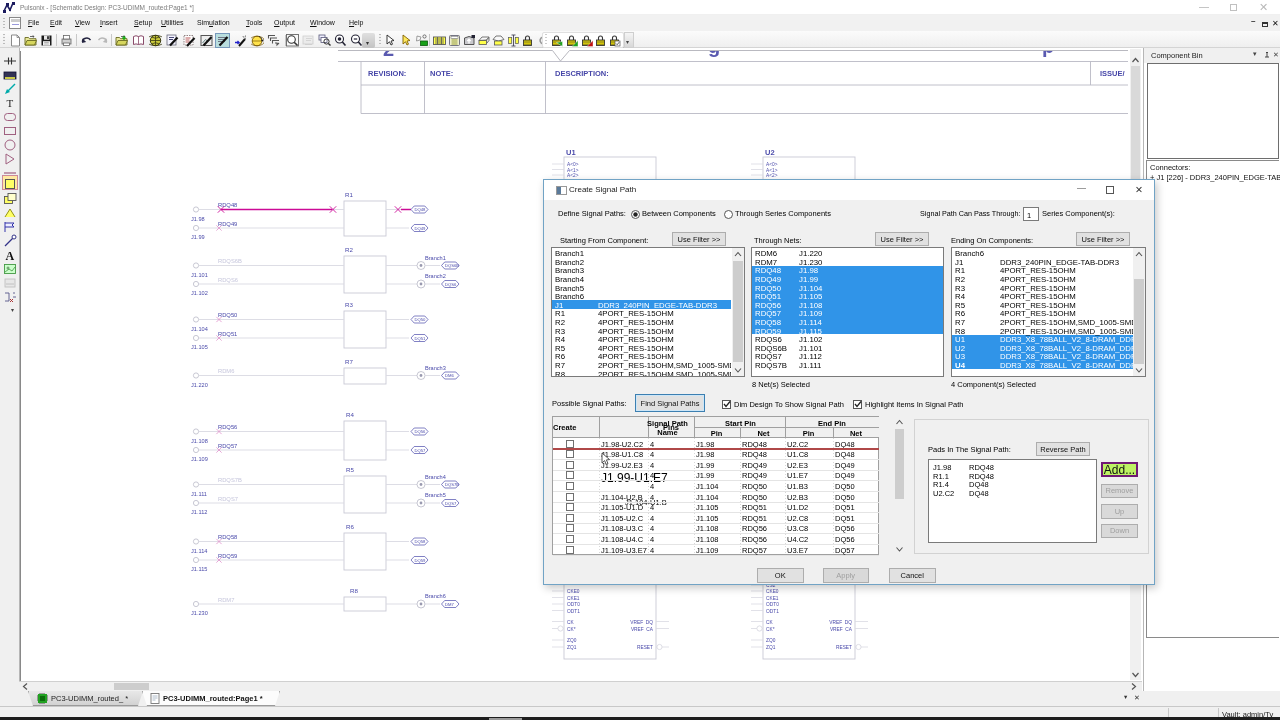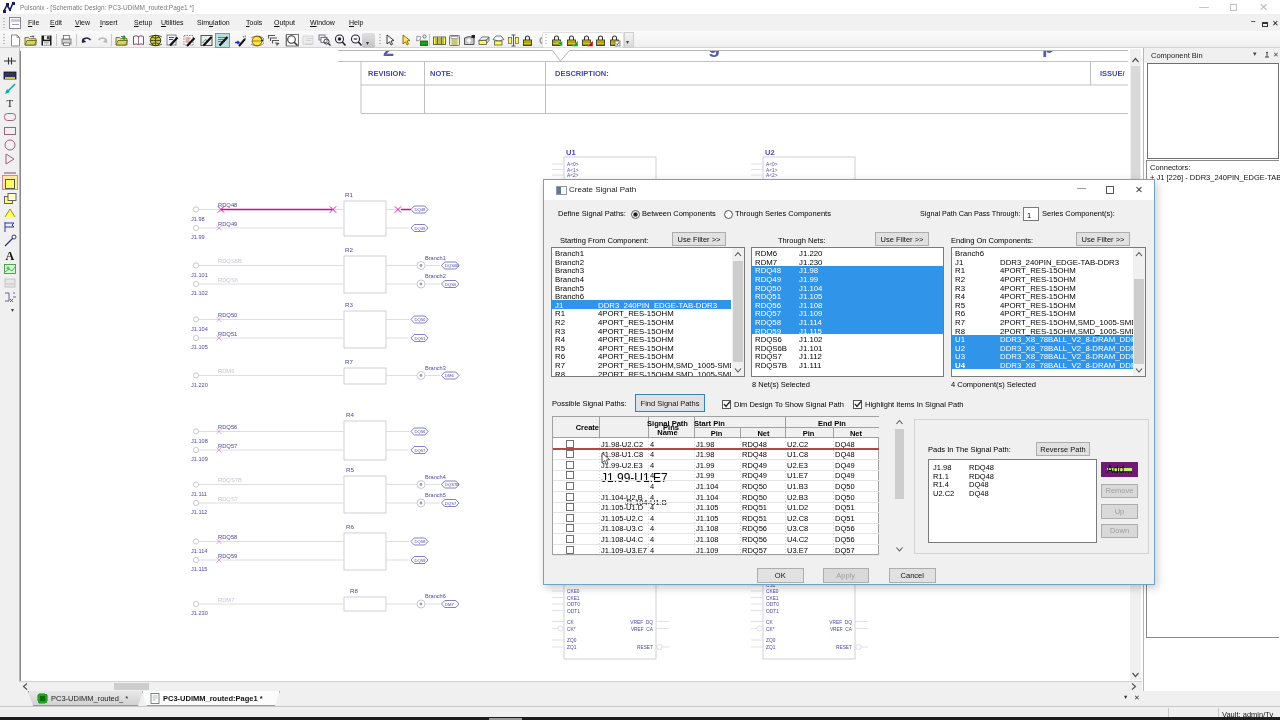--- a/index.html
+++ b/index.html
@@ -625,21 +625,21 @@
         <circle cx="4.5" cy="4.5" r="4" fill="#fff" stroke="#555" stroke-width="1"></circle>
       </svg>
       <div class="tx" style="left:191px;top:29px;">Through Series Components</div>
       <div class="tx" style="left:376px;top:29px;font-size:7.2px;">Signal Path Can Pass Through:</div>
       <div class="abs" style="left:479px;top:27px;width:16px;height:14px;background:#fff;border:1px solid #7a7a7a;">
         <div class="tx" style="left:3px;top:2.5px;">1</div>
       </div>
       <div class="tx" style="left:498px;top:29px;">Series Component(s):</div>
       <div class="tx" style="left:8px;top:56px;padding-left:8px;">Starting From Component:</div>
       <div class="abs" style="left:128px;top:52px;width:54px;height:14px;background:#e1e1e1;border:1px solid #adadad;display:flex;align-items:center;justify-content:center;font-size:7.5px;color:#111;">Use Filter &gt;&gt;</div>
-      <div class="tx" style="left:210px;top:56px;margin-left:24px;">Through Nets:</div>
+      <div class="tx" style="left:210px;top:56px;">Through Nets:</div>
       <div class="abs" style="left:331px;top:52px;width:54px;height:14px;background:#e1e1e1;border:1px solid #adadad;display:flex;align-items:center;justify-content:center;font-size:7.5px;color:#111;">Use Filter &gt;&gt;</div>
       <div class="tx" style="left:407px;top:56px;">Ending On Components:</div>
       <div class="abs" style="left:532px;top:52px;width:54px;height:14px;background:#e1e1e1;border:1px solid #adadad;display:flex;align-items:center;justify-content:center;font-size:7.5px;color:#111;">Use Filter &gt;&gt;</div>
       <div class="abs" style="left:7px;top:67px;width:194px;height:130px;background:#fff;border:1px solid #7a7a7a;"></div>
       <div class="abs" style="left:207px;top:67px;width:193px;height:130px;background:#fff;border:1px solid #7a7a7a;"></div>
       <div class="abs" style="left:407px;top:67px;width:195px;height:130px;background:#fff;border:1px solid #7a7a7a;"></div>
       <div class="abs" style="left:8px;top:68px;width:179px;height:128px;overflow:hidden;">
         <div class="abs" style="left:0px;top:52.099999999999994px;width:179px;height:8.6px;background:#3094e8;"></div>
         <div class="tx" style="left:3px;top:1.1px;font-size:7.8px;color:#000;">Branch1</div>
         <div class="tx" style="left:3px;top:9.7px;font-size:7.8px;color:#000;">Branch2</div>
@@ -761,24 +761,24 @@
       <div class="tx" style="left:321px;top:220px;">Highlight Items In Signal Path</div>
       <div class="abs" style="left:8px;top:235.5px;width:327px;height:139px;background:#fff;border:1px solid #a0a0a0;">
         <div class="abs" style="left:0;top:0;width:326px;height:21.5px;background:#f0f0f0;border-bottom:1px solid #a0a0a0;"></div>
         <div class="abs" style="left:46px;top:0;width:1px;height:21.5px;background:#a0a0a0;"></div>
         <div class="abs" style="left:95px;top:0;width:1px;height:21.5px;background:#a0a0a0;"></div>
         <div class="abs" style="left:141px;top:0;width:1px;height:21.5px;background:#a0a0a0;"></div>
         <div class="abs" style="left:232px;top:0;width:1px;height:21.5px;background:#a0a0a0;"></div>
         <div class="abs" style="left:187px;top:11px;width:1px;height:10.5px;background:#a0a0a0;"></div>
         <div class="abs" style="left:280px;top:11px;width:1px;height:10.5px;background:#a0a0a0;"></div>
         <div class="abs" style="left:141px;top:11px;width:185px;height:1px;background:#a0a0a0;margin-top:-1px;"></div>
-        <div class="tx" style="left:0px;top:6px;width:46px;text-align:right;font-weight:bold;font-size:7.5px;">Create</div>
+        <div class="tx" style="left:0px;top:6px;width:46px;text-align:left;font-weight:bold;font-size:7.5px;">Create</div>
         <div class="tx" style="left:46px;top:2px;width:49px;text-align:center;font-weight:bold;font-size:7.5px;margin-left:44px;">Signal Path<br>Name</div>
         <div class="tx" style="left:95px;top:6px;width:46px;text-align:center;font-weight:bold;font-size:7.5px;">Pins</div>
-        <div class="tx" style="left:141px;top:2px;width:93px;font-weight:bold;font-size:7.5px;">Start Pin</div>
+        <div class="tx" style="left:141px;top:2px;width:93px;text-align:center;font-weight:bold;font-size:7.5px;">Start Pin</div>
         <div class="tx" style="left:232px;top:2px;width:94px;text-align:center;font-weight:bold;font-size:7.5px;">End Pin</div>
         <div class="tx" style="left:141px;top:12px;width:45px;text-align:center;font-weight:bold;font-size:7.5px;">Pin</div>
         <div class="tx" style="left:187px;top:12px;width:47px;text-align:center;font-weight:bold;font-size:7.5px;">Net</div>
         <div class="tx" style="left:232px;top:12px;width:47px;text-align:center;font-weight:bold;font-size:7.5px;">Pin</div>
         <div class="tx" style="left:280px;top:12px;width:46px;text-align:center;font-weight:bold;font-size:7.5px;">Net</div>
         <div class="abs" style="left:13px;top:23.0px;width:8px;height:8px;background:#fff;border:1px solid #707070;"></div>
         <div class="tx" style="left:48px;top:23.0px;font-size:7.5px;color:#000;">J1.98-U2.C2</div>
         <div class="tx" style="left:97px;top:23.0px;font-size:7.5px;color:#000;">4</div>
         <div class="tx" style="left:143px;top:23.0px;font-size:7.5px;color:#000;">J1.98</div>
         <div class="tx" style="left:189px;top:23.0px;font-size:7.5px;color:#000;">RDQ48</div>
@@ -891,20 +891,20 @@
       <div class="abs" style="left:384px;top:279px;width:169px;height:84px;background:#fff;border:1px solid #7a7a7a;">
         <div class="tx" style="left:4px;top:3px;">J1.98</div>
         <div class="tx" style="left:40px;top:3px;">RDQ48</div>
         <div class="tx" style="left:4px;top:11.6px;">R1.1</div>
         <div class="tx" style="left:40px;top:11.6px;">RDQ48</div>
         <div class="tx" style="left:4px;top:20.2px;">R1.4</div>
         <div class="tx" style="left:40px;top:20.2px;">DQ48</div>
         <div class="tx" style="left:4px;top:28.8px;">U2.C2</div>
         <div class="tx" style="left:40px;top:28.8px;">DQ48</div>
       </div>
-      <div class="abs" style="left:557px;top:282px;width:37px;height:15px;background:#bef264;border:6px solid #701a75;display:flex;align-items:center;justify-content:center;font-size:10px;color:#111;">Add...</div>
+      <div class="abs" style="left:557px;top:282px;width:37px;height:15px;background:#bef264;border:2px solid #701a75;display:flex;align-items:center;justify-content:center;font-size:12px;color:#111;">Add...</div>
       <div class="abs" style="left:557px;top:303.6px;width:37px;height:14.5px;background:#d9d9d9;border:1px solid #adadad;display:flex;align-items:center;justify-content:center;font-size:7.5px;color:#9f9f9f;">Remove</div>
       <div class="abs" style="left:557px;top:324px;width:37px;height:14.5px;background:#d9d9d9;border:1px solid #adadad;display:flex;align-items:center;justify-content:center;font-size:7.5px;color:#9f9f9f;">Up</div>
       <div class="abs" style="left:557px;top:343.5px;width:37px;height:14.5px;background:#d9d9d9;border:1px solid #adadad;display:flex;align-items:center;justify-content:center;font-size:7.5px;color:#9f9f9f;">Down</div>
       <div class="abs" style="left:213px;top:388px;width:46.5px;height:14.5px;background:#e1e1e1;border:1px solid #adadad;display:flex;align-items:center;justify-content:center;font-size:7.5px;color:#111;">OK</div>
       <div class="abs" style="left:278.5px;top:388px;width:46.5px;height:14.5px;background:#d9d9d9;border:1px solid #adadad;display:flex;align-items:center;justify-content:center;font-size:7.5px;color:#9f9f9f;">Apply</div>
       <div class="abs" style="left:345px;top:388px;width:46.5px;height:14.5px;background:#e1e1e1;border:1px solid #adadad;display:flex;align-items:center;justify-content:center;font-size:7.5px;color:#111;">Cancel</div>
     </div>
   </div>
 </body></html>

